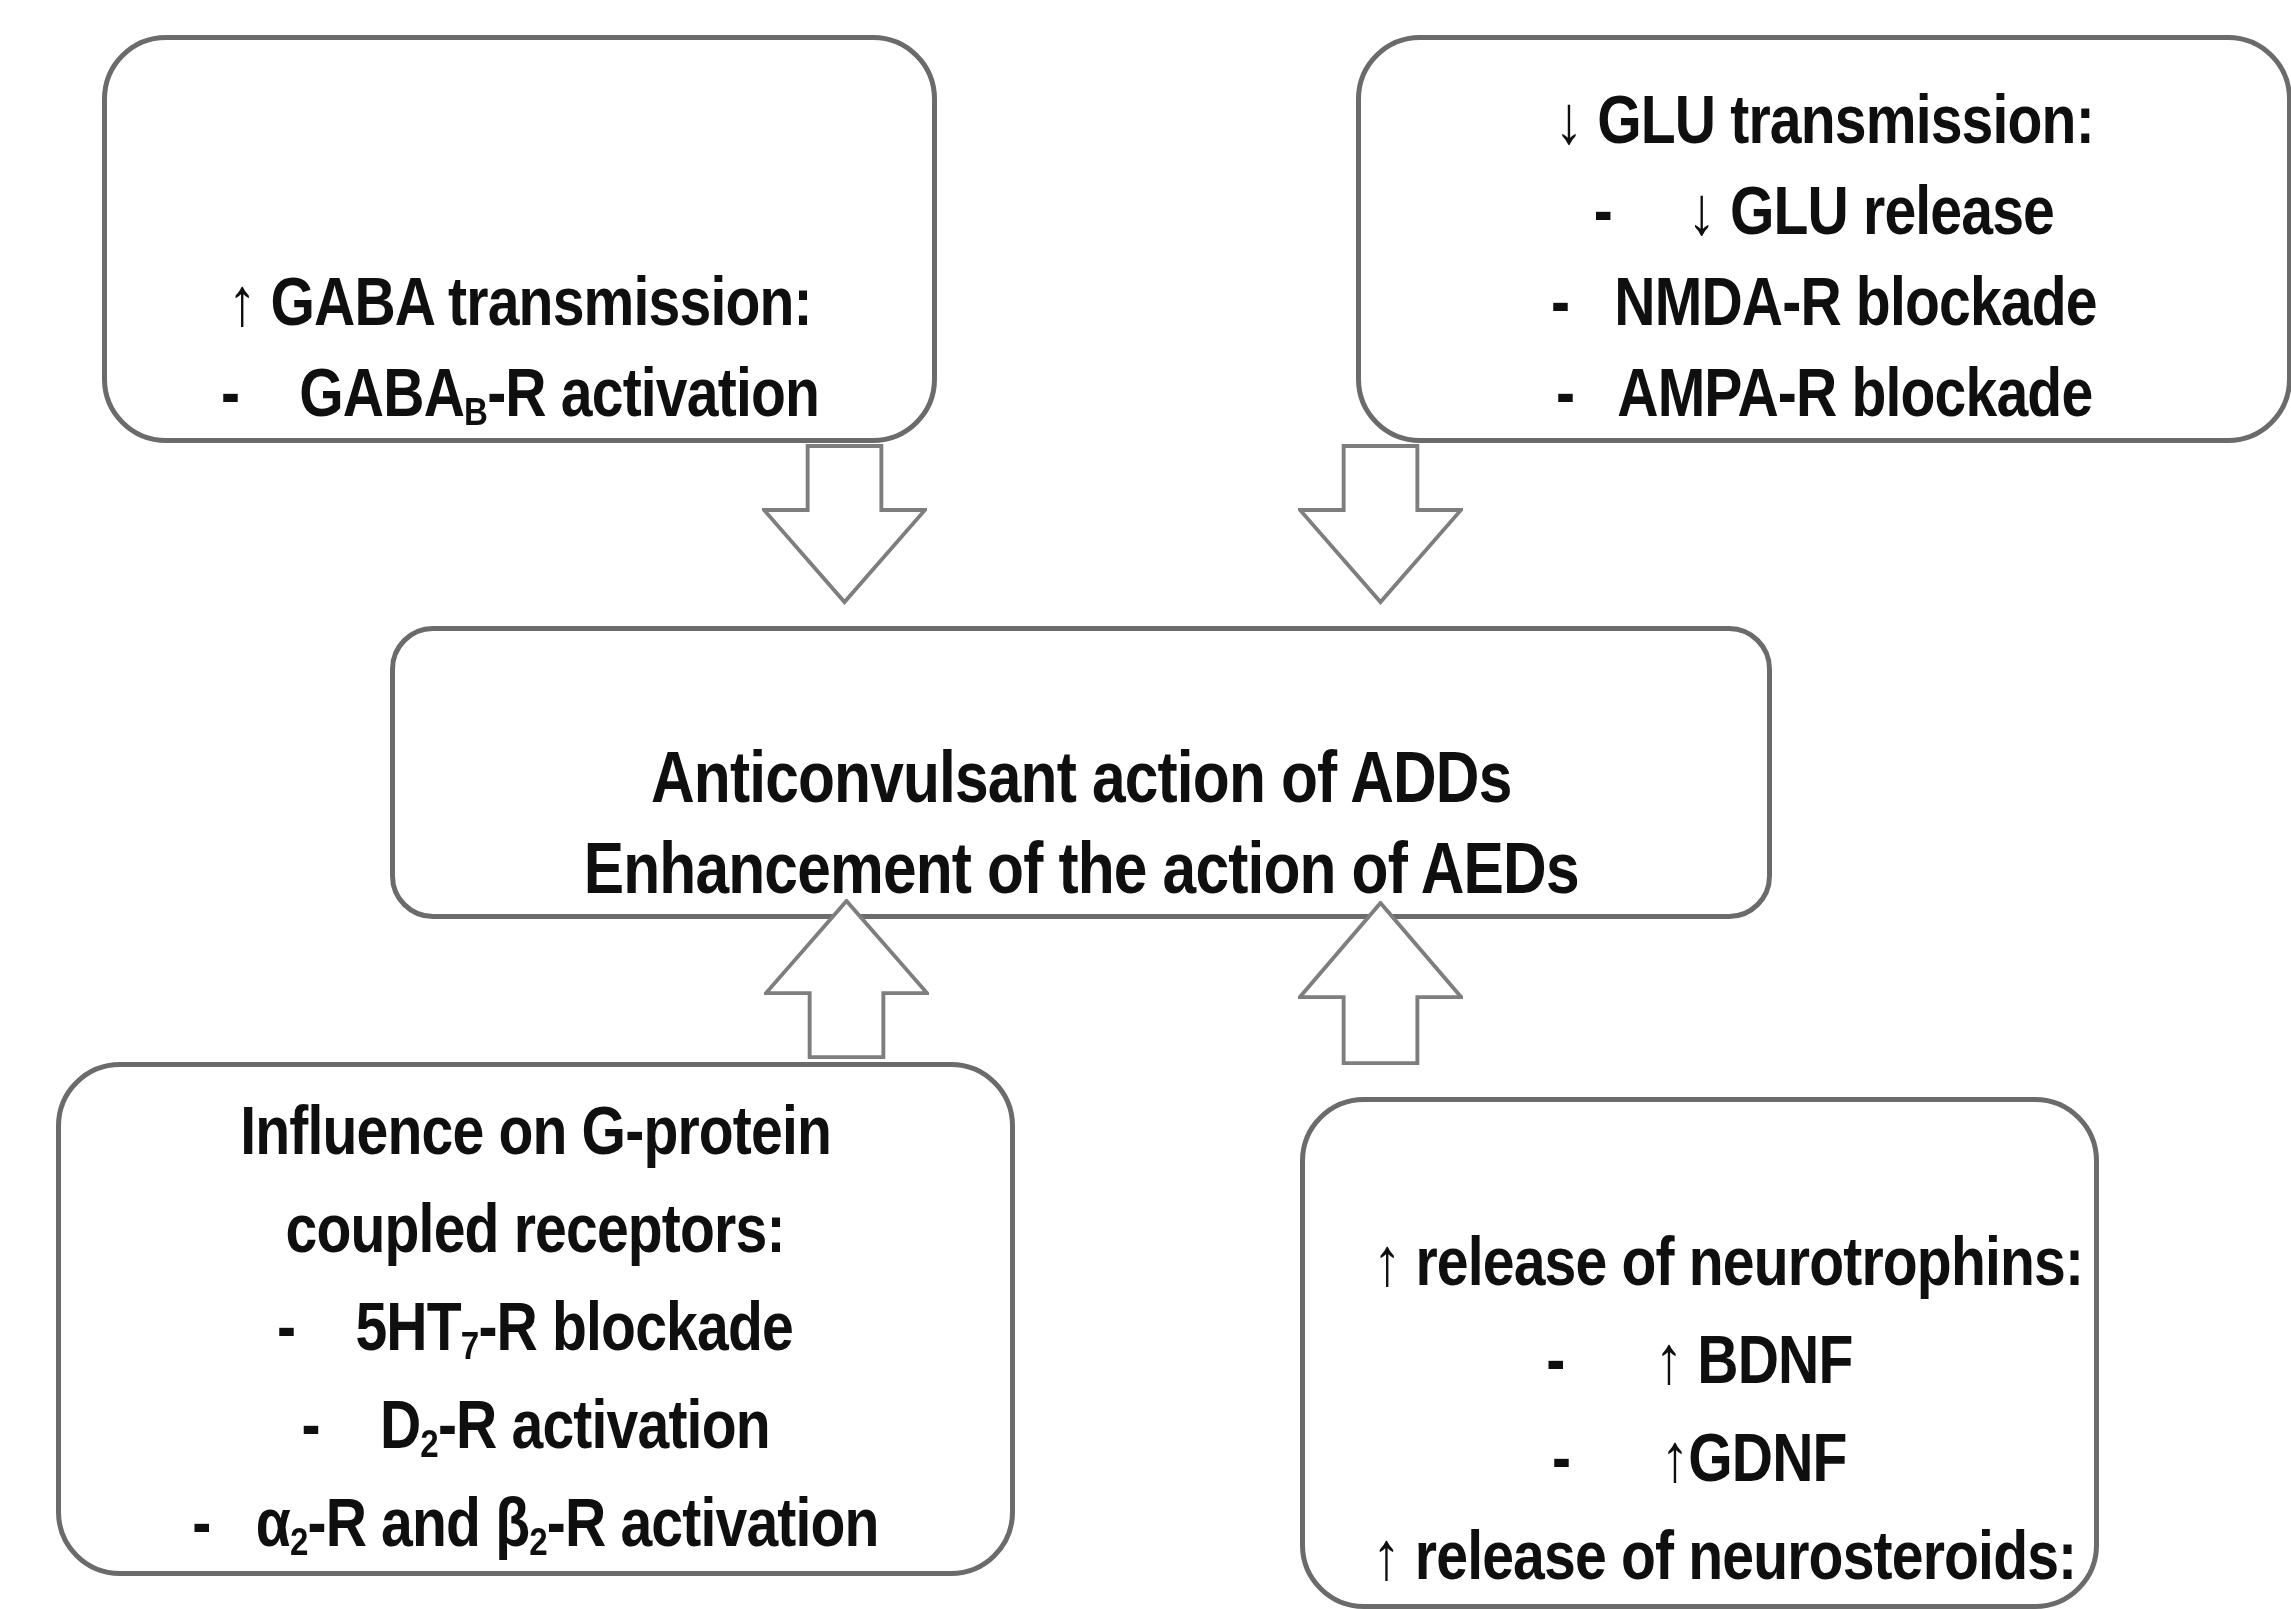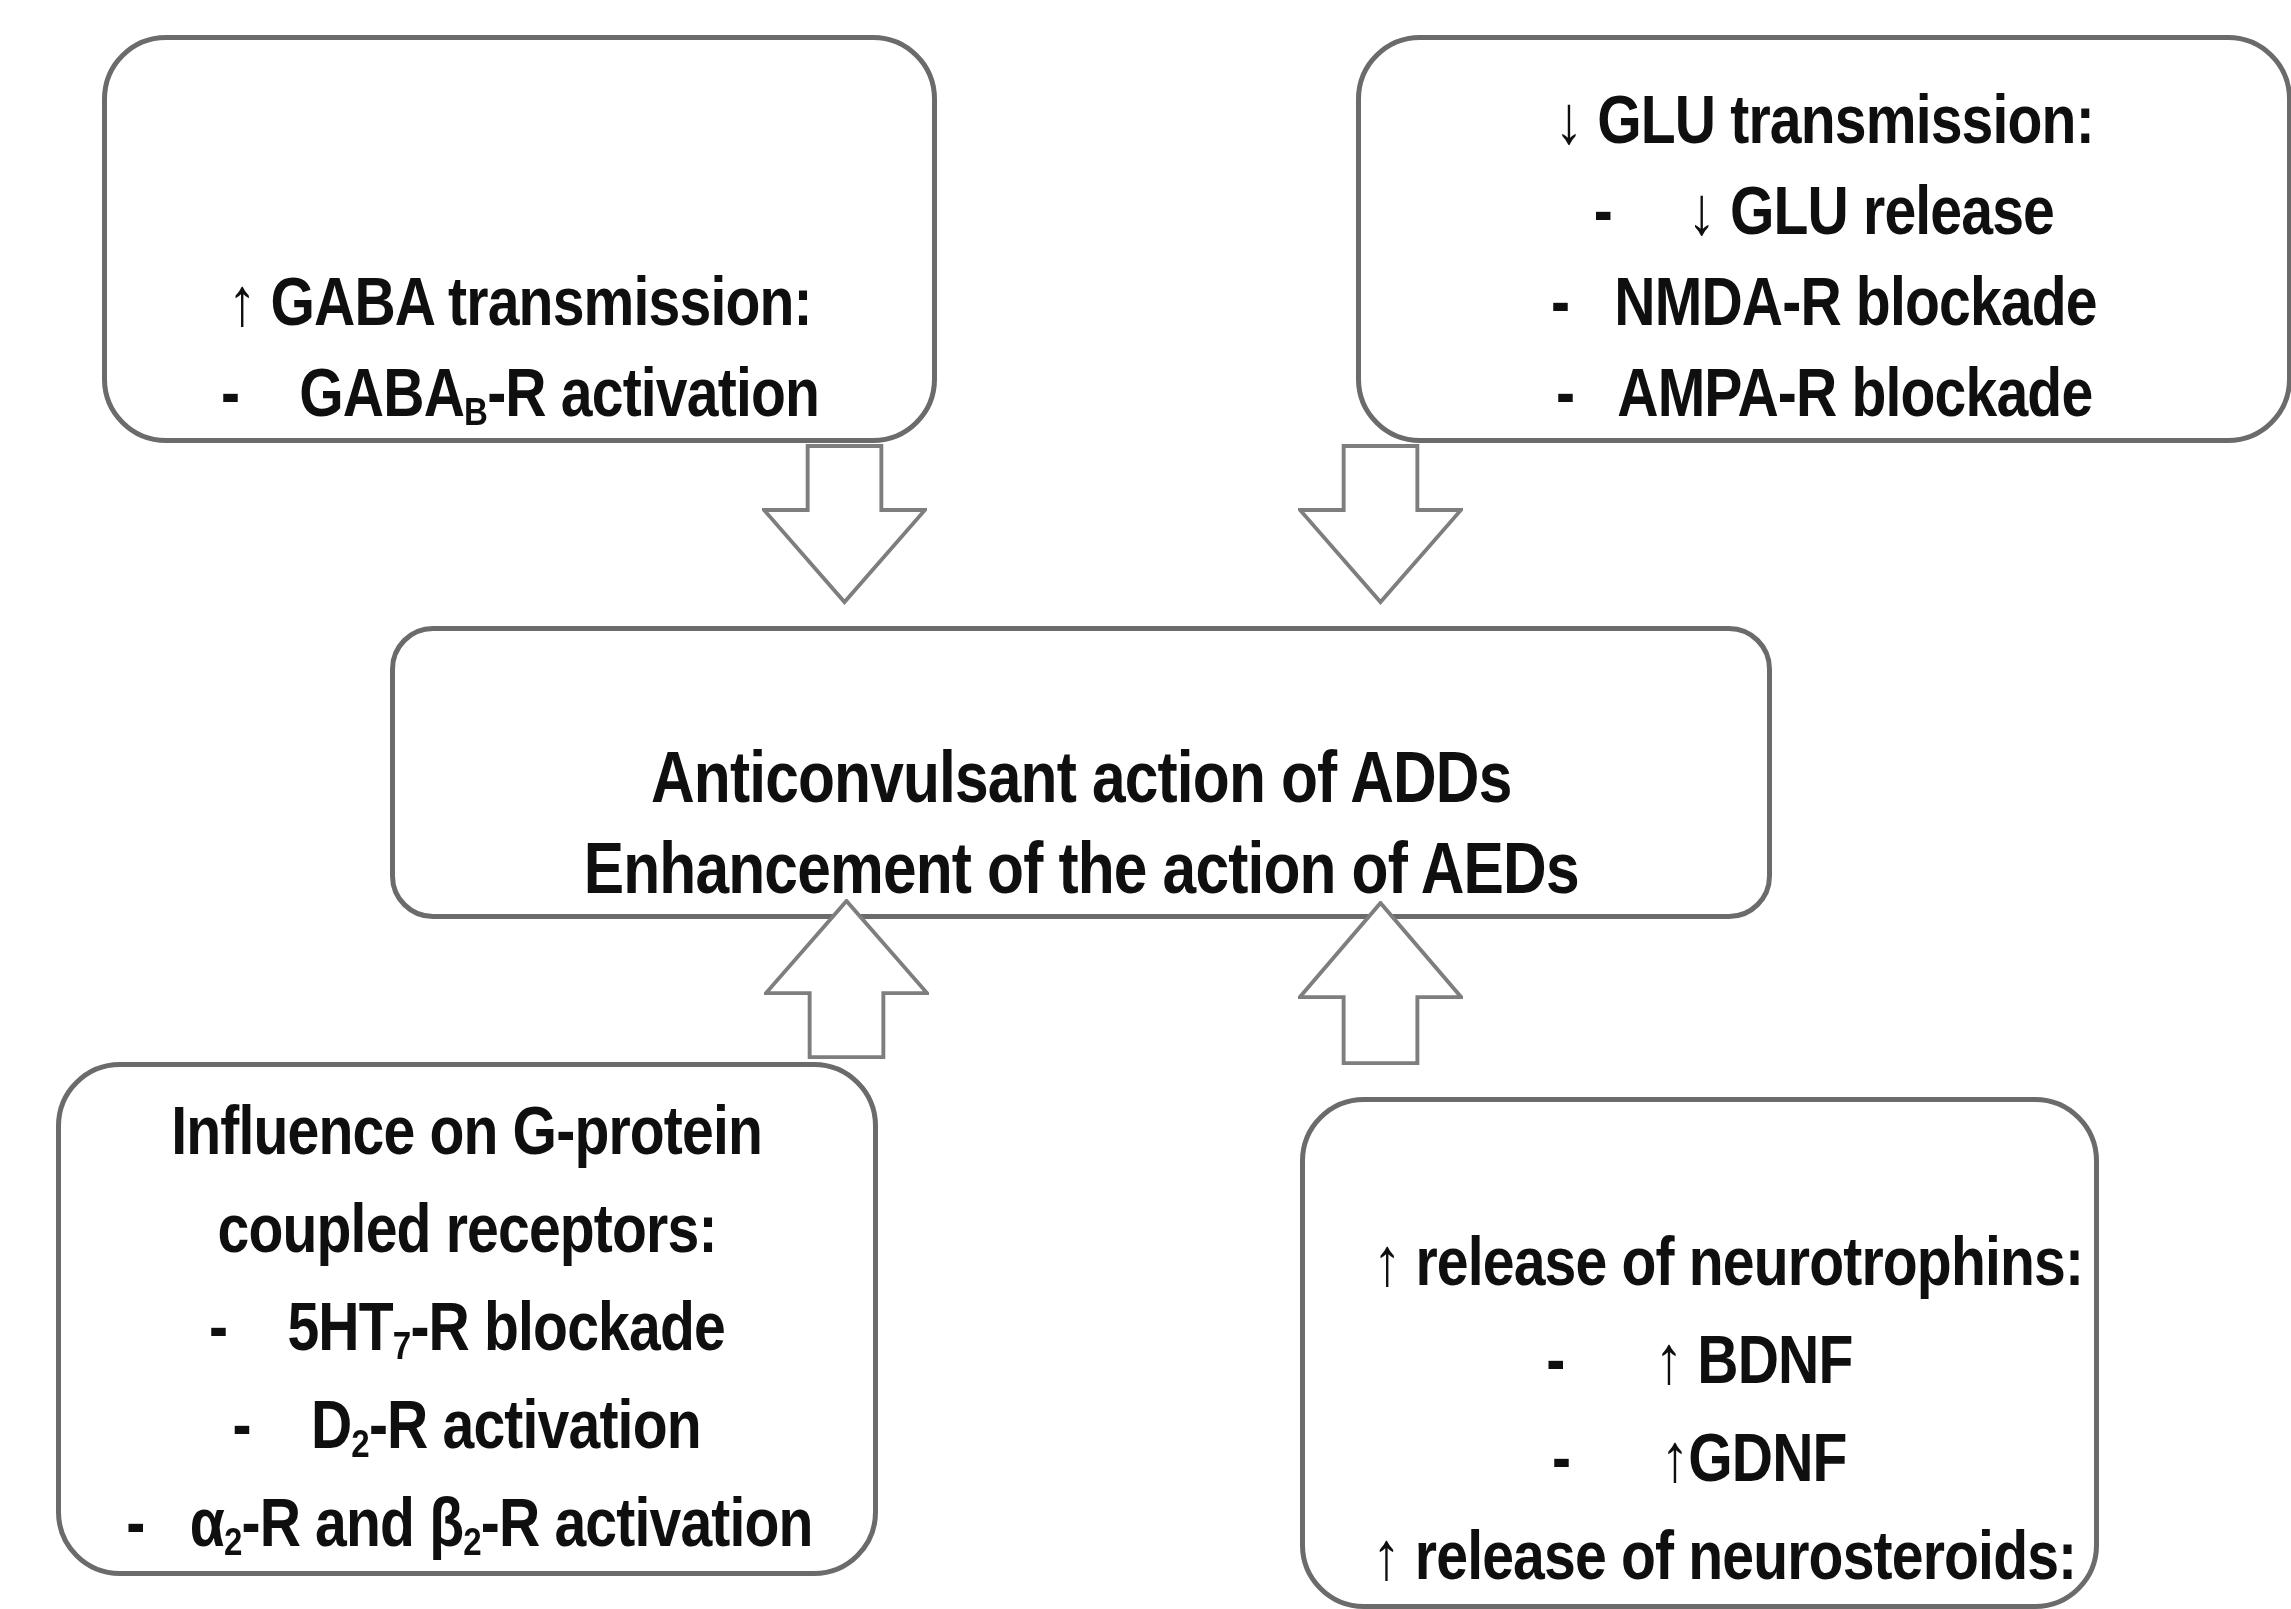--- a/index.html
+++ b/index.html
@@ -100,21 +100,21 @@
     <div class="line"><span class="t"><span>Enhancement of the action of AEDs</span></span></div>
   </div>
 
   <svg class="arrow" style="left:764px; top:899px;" width="165" height="161" viewBox="0 0 170 166">
     <polygon points="47,163 123,163 123,97 168,97 85,2 2,97 47,97"></polygon>
   </svg>
   <svg class="arrow" style="left:1298px; top:901px;" width="165" height="165" viewBox="0 0 170 170">
     <polygon points="47,167 123,167 123,99 168,99 85,2 2,99 47,99"></polygon>
   </svg>
 
-  <div class="box bottom5" style="left:56px; top:1062px; width:822px; height:514px;">
+  <div class="box bottom5" style="left:56px; top:1062px; width:959px; height:514px;">
     <div class="line"><span class="t"><span>Influence on G-protein</span></span></div>
     <div class="line"><span class="t"><span>coupled receptors:</span></span></div>
     <div class="line"><span class="t"><span>-    5HT</span><sub>7</sub><span>-R blockade</span></span></div>
     <div class="line"><span class="t"><span>-    D</span><sub>2</sub><span>-R activation</span></span></div>
     <div class="line"><span class="t"><span>-   α</span><sub>2</sub><span>-R and β</span><sub>2</sub><span>-R activation</span></span></div>
   </div>
 
   <div class="box bottom5" style="left:1300px; top:1097px; width:799px; height:512px;">
     <div class="line"><span class="t"><span>↑ release of neurotrophins:</span></span></div>
     <div class="line"><span class="t"><span>-      ↑ BDNF</span></span></div>

